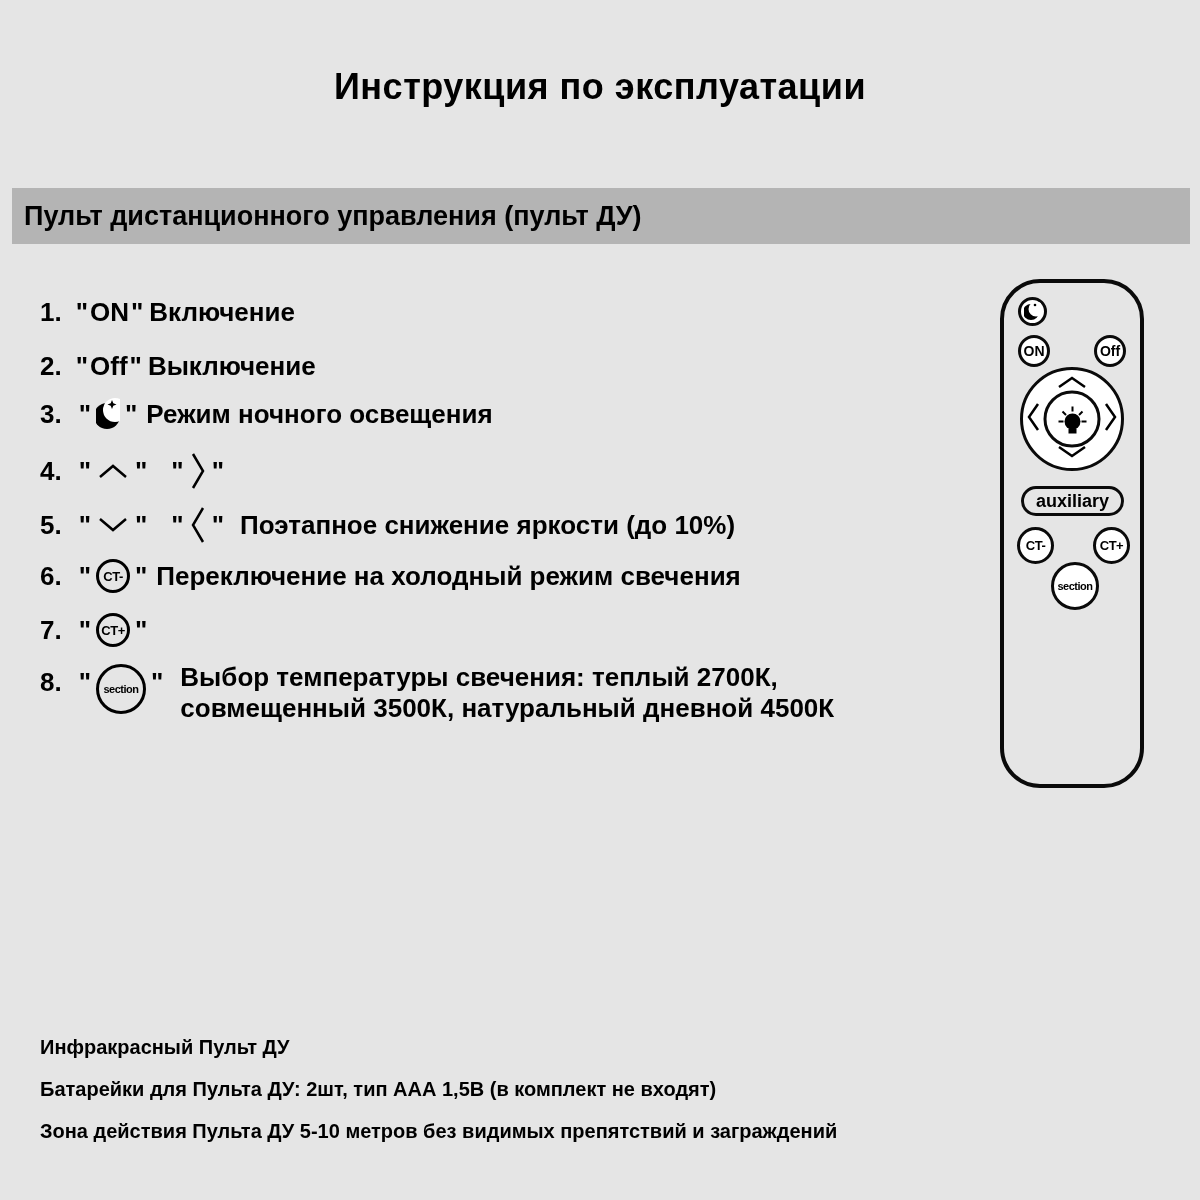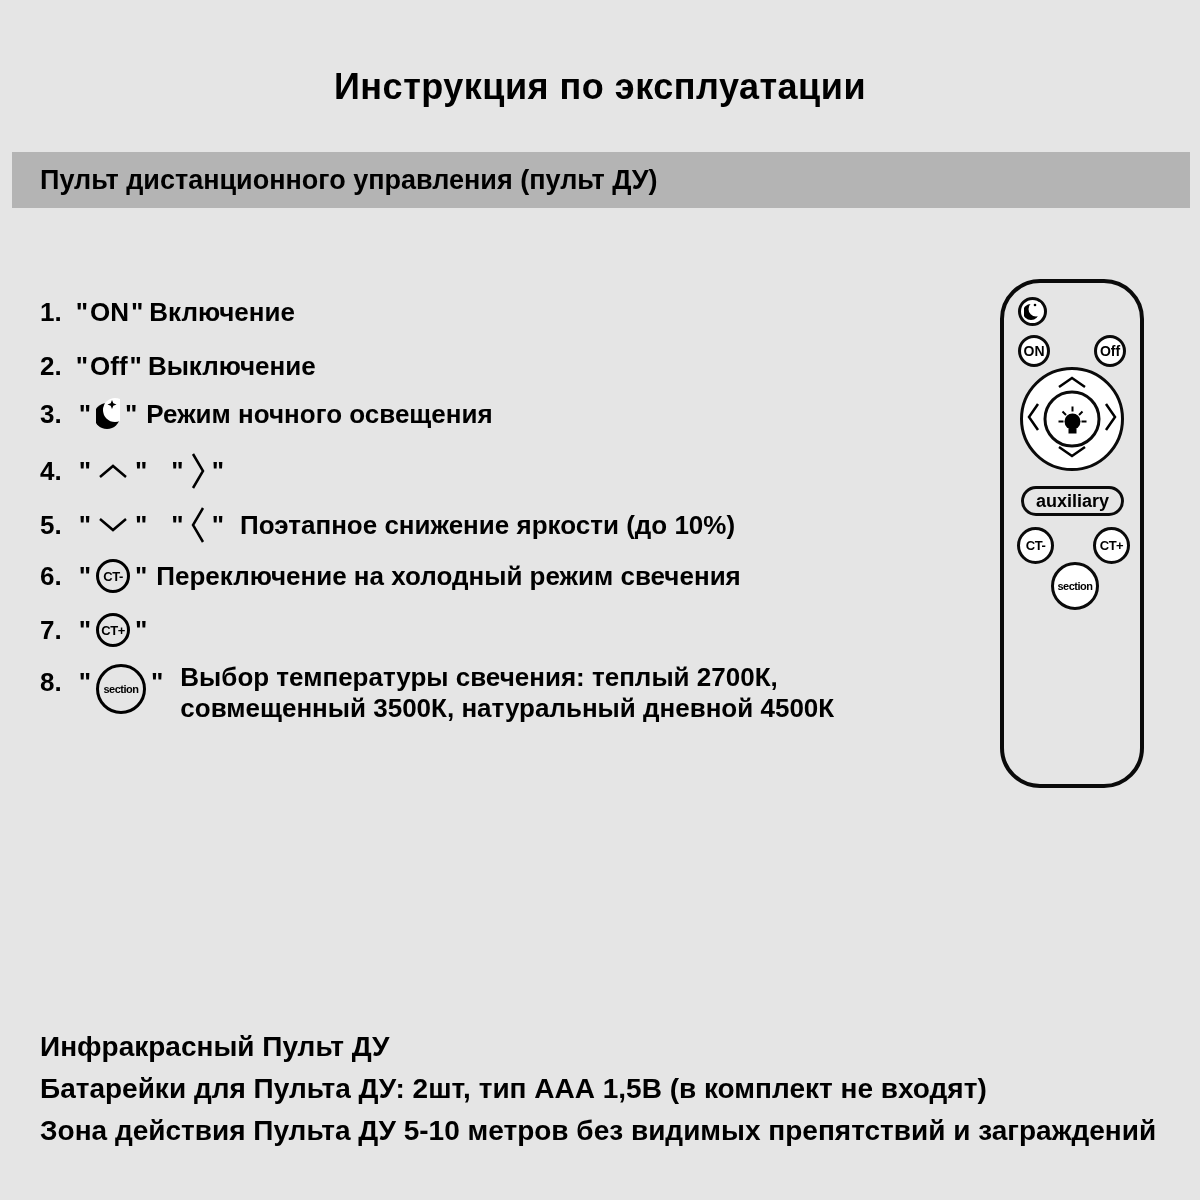--- a/index.html
+++ b/index.html
@@ -7,22 +7,23 @@
     position:relative; width:1200px; height:1200px; background:#e5e5e5;
     font-family:"Liberation Sans", sans-serif; font-weight:bold; color:#000;
     overflow:hidden;
   }
   .page-title {
     position:absolute; top:66px; left:0; width:1200px;
     text-align:center; font-size:36px; letter-spacing:0.5px;
   }
   .section-bar {
     position:absolute; left:12px; width:1178px; background:#b4b4b4;
-    display:flex; align-items:center; box-sizing:border-box; padding-left:28px;
+    display:flex; align-items:center; box-sizing:border-box; padding-left:12px;
     font-size:27px;
+    margin-top:36px;
   }
   .section-bar.bar1 { top:152px; height:56px; }
   .section-bar.bar2 { top:938px; height:50px; font-size:26px; }
 
   .row {
     position:absolute; left:40px; display:flex; align-items:center;
     font-size:26px; white-space:nowrap;
   }
   .row .num { margin-right:12px; }
   .row .q { margin:0 5px; }
@@ -68,21 +69,21 @@
   .arrow-right { right:3px; top:50%;   transform:translateY(-50%); }
   .aux-btn {
     position:absolute; left:17px; top:203px; width:103px; height:30px;
     border:3px solid #0a0a0a; border-radius:16px; box-sizing:border-box;
     display:flex; align-items:center; justify-content:center; font-size:18px;
   }
   .ctm-btn   { left:13px; top:244px; width:37px; height:37px; font-size:13px; letter-spacing:-0.5px; }
   .ctp-btn   { left:89px; top:244px; width:37px; height:37px; font-size:13px; letter-spacing:-0.5px; }
   .sec-btn   { left:47px; top:279px; width:48px; height:48px; font-size:11px; letter-spacing:-0.5px; }
 
-  .tech { position:absolute; left:40px; top:1026px; font-size:28px; line-height:42px; }
+  .tech { position:absolute; left:40px; top:1026px; font-size:20px; line-height:42px; }
 </style>
 </head>
 <body>
 
 <div class="page">
 
   <div class="page-title">Инструкция по эксплуатации</div>
 
   <div class="section-bar bar1">
     <span>Пульт дистанционного управления (пульт ДУ)</span>

